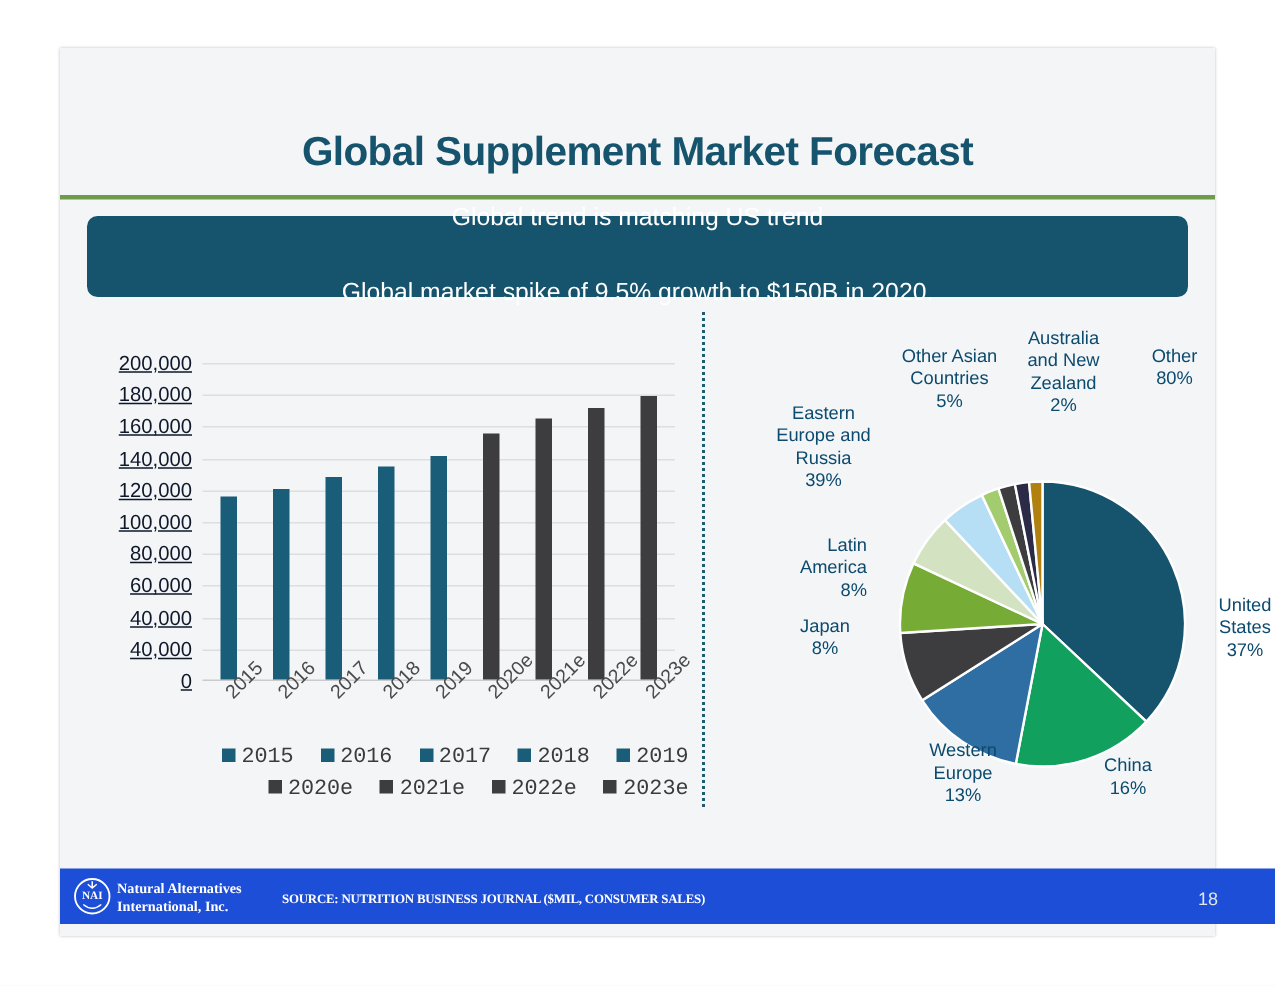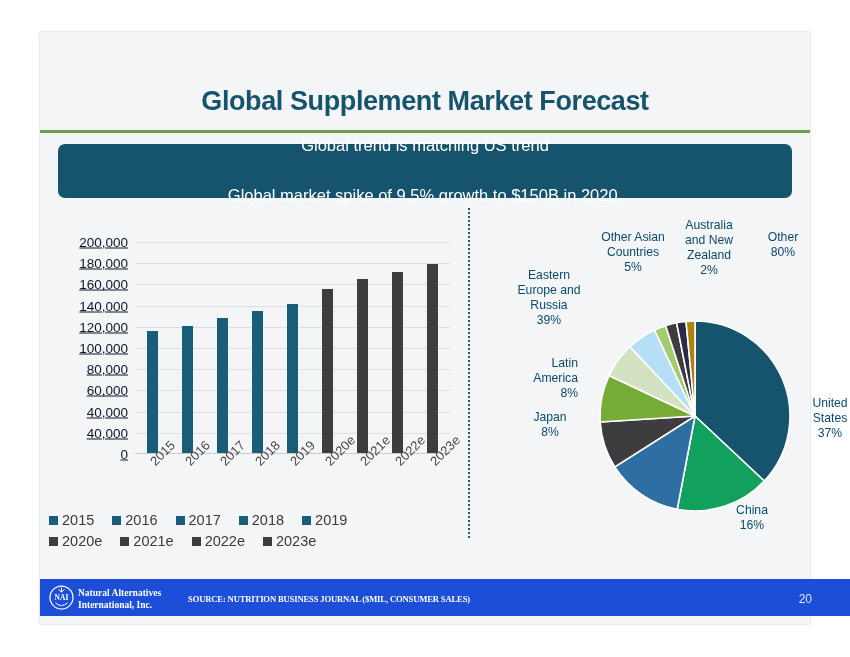--- a/index.html
+++ b/index.html
@@ -68,22 +68,23 @@
   .xlabels{position:absolute;left:95px;top:250px;width:315px;height:60px;}
   .xlabel{
     position:absolute;top:0;
     font-size:13px;color:#4a4a4c;
     white-space:nowrap;
     transform-origin:left top;
     transform:rotate(-45deg);
   }
   
   #blegend{
-    position:absolute;left:0;top:300px;width:428px;
-    text-align:left;
+    position:absolute;left:0;top:284px;width:428px;
+    text-align:right;
+    font-family:Liberation Mono, monospace;
   }
   .lrow{margin:3px 0;white-space:nowrap;}
   .litem{display:inline-block;margin:0 9px;font-size:14.5px;color:#3b3b3d;}
   .lswatch{
     display:inline-block;width:9px;height:9px;
     margin-right:4px;vertical-align:baseline;
   }
   
   #piewrap{position:absolute;left:430px;top:0;width:340px;height:340px;}
   .plabel{
@@ -202,21 +203,23 @@
           <path d="M 225 208 L 139.04143001572817 167.5509673013181 A 95 95 0 0 1 159.96802493677455 138.7479803949659 Z" fill="#d3e3c1" stroke="#ffffff" stroke-width="1.6"></path>
           <path d="M 225 208 L 159.96802493677455 138.7479803949659 A 95 95 0 0 1 184.55096730131808 122.04143001572817 Z" fill="#b6dff5" stroke="#ffffff" stroke-width="1.6"></path>
           <path d="M 225 208 L 184.55096730131808 122.04143001572817 A 95 95 0 0 1 195.64338553437997 117.64963095196042 Z" fill="#a2cc6e" stroke="#ffffff" stroke-width="1.6"></path>
           <path d="M 225 208 L 195.64338553437997 117.64963095196042 A 95 95 0 0 1 206.61280053516822 114.79640084288327 Z" fill="#3d3d3f" stroke="#ffffff" stroke-width="1.6"></path>
           <path d="M 225 208 L 206.61280053516822 114.79640084288327 A 95 95 0 0 1 216.059710234741 113.4216133627074 Z" fill="#2b2b47" stroke="#ffffff" stroke-width="1.6"></path>
           <path d="M 225 208 L 216.059710234741 113.4216133627074 A 95 95 0 0 1 224.9999999999999 113 Z" fill="#b08010" stroke="#ffffff" stroke-width="1.6"></path>
         </svg>
     <div class="plabel" style="left: 330px; top: 188px; width: 60px; text-align: center;">United
 States
 37%</div><div class="plabel" style="left: 247px; top: 295px; width: 70px; text-align: center;">China
-16%</div><div class="plabel" style="left: 50px; top: 202px; width: 60px; text-align: center;">Japan
+16%</div><div class="plabel" style="left: 132px; top: 285px; width: 80px; text-align: center;">Western
+Europe
+13%</div><div class="plabel" style="left: 50px; top: 202px; width: 60px; text-align: center;">Japan
 8%</div><div class="plabel" style="left: 42px; top: 148px; width: 66px; text-align: right;">Latin
 America
 8%</div><div class="plabel" style="left: 36px; top: 60px; width: 86px; text-align: center;">Eastern
 Europe and
 Russia
 39%</div><div class="plabel" style="left: 120px; top: 22px; width: 86px; text-align: center;">Other Asian
 Countries
 5%</div><div class="plabel" style="left: 208px; top: 10px; width: 62px; text-align: center;">Australia
 and New
 Zealand
@@ -229,16 +232,16 @@
   <div id="footer">
     <svg id="logo-mark" viewBox="0 0 100 100">
       <circle cx="50" cy="50" r="46" fill="none" stroke="#ffffff" stroke-width="5"></circle>
       <path d="M50 10 L50 28 M38 18 L50 28 L62 18" stroke="#ffffff" stroke-width="4" fill="none"></path>
       <path d="M26 72 Q50 92 74 72" stroke="#ffffff" stroke-width="4" fill="none"></path>
       <text x="50" y="58" font-size="30" font-weight="bold" fill="#ffffff" text-anchor="middle" font-family="Liberation Serif, serif" id="logo-mark-text">NAI</text>
     </svg>
     <div id="logo-text">Natural Alternatives
 International, Inc.</div>
     <div id="source">SOURCE: NUTRITION BUSINESS JOURNAL ($MIL, CONSUMER SALES)</div>
-    <div id="pagenum">20</div>
+    <div id="pagenum">18</div>
   </div>
 
 </div>
 
 </body></html>

